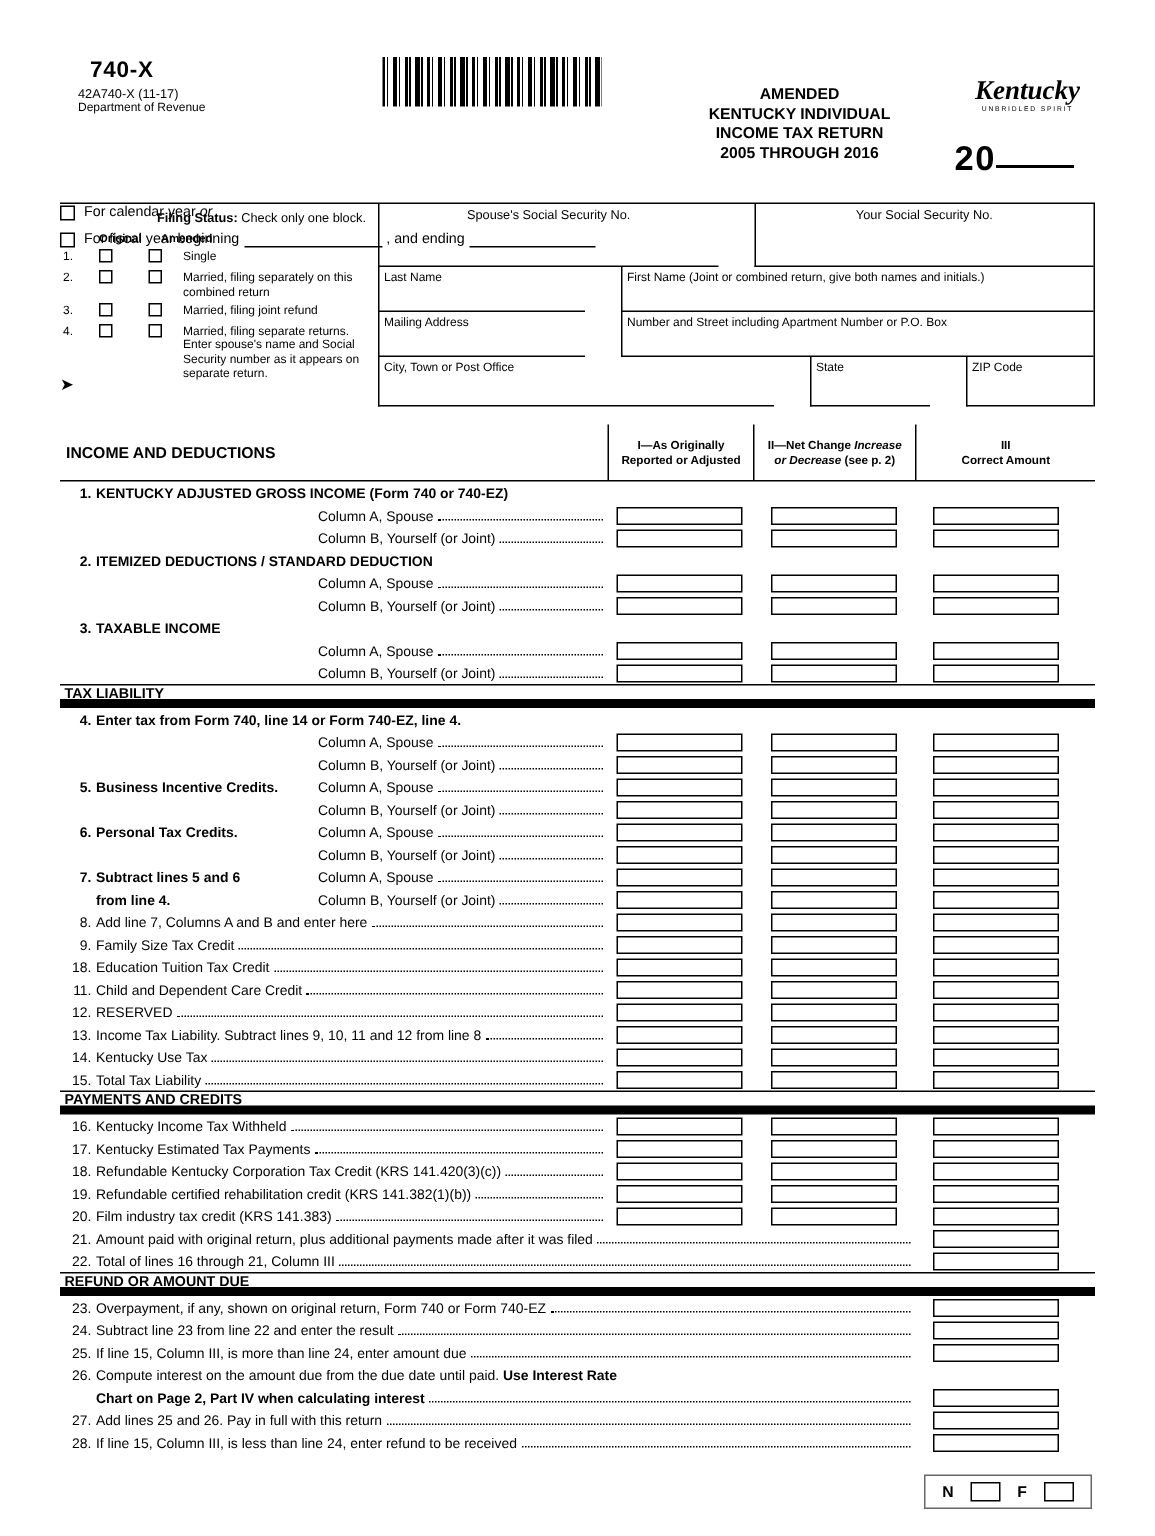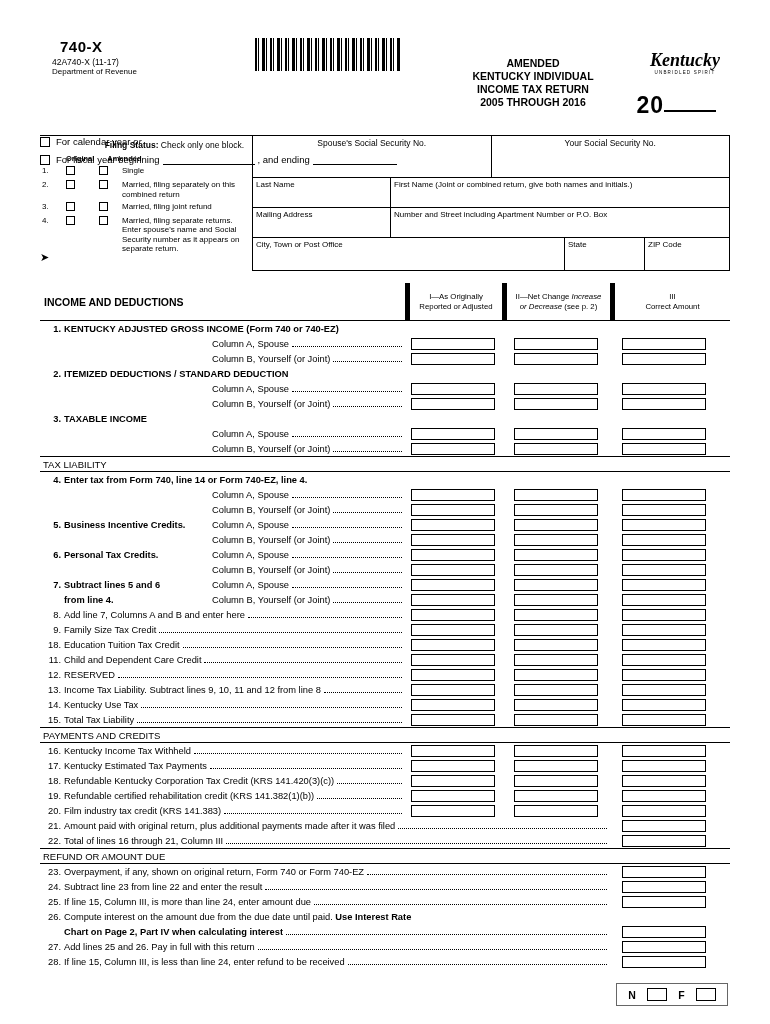--- a/index.html
+++ b/index.html
@@ -34,48 +34,48 @@
   .filing { width:212px; position:relative; padding:4px 8px 0 2px; flex:none; }
   .fs-head { font-size:8.5px;text-align:right; }
   .fs-cols { display:flex; font-size:7.5px; font-weight:bold; margin:4px 0 3px 24px; gap:13px; }
   .fsrow { display:flex; font-size:8px; line-height:9.3px; margin-bottom:3px; }
   .fsnum { width:14px; flex:none; }
   .fscbc { width:33px; flex:none; padding-left:10px; }
   .fscbc .cbx { width:9px; height:9px; margin:0; }
   .fslabel { flex:1; }
   .fs-arrow { position:absolute; left:0; bottom:20px; font-size:11px; line-height:11px; }
   .idgrid { flex:1; height:135px; border-right:1px solid #000; }
-  .idrow { display:flex; }
+  .idrow { display:flex;gap:24px; }
   .cell { border-left:1px solid #000; border-bottom:1px solid #000; padding:2px 3px; font-size:8px; }
   .r1 .cell { height:42px; width:50%; text-align:center; font-size:8.5px; }
   .r2 .cell, .r3 .cell { height:30px; }
   .r4 .cell { height:33px; }
   .w138 { width:138px; flex:none; }
   .flexc { flex:1; }
   .w80 { width:80px; flex:none; }
   .w85 { width:85px; flex:none; }
 
   
   .thdr { display:flex; border-bottom:1px solid #000; height:38px; }
   .th-label { flex:1; display:flex; align-items:center; padding-left:4px; font-size:10.5px; font-weight:bold; }
-  .th-col { flex:none; border-left:5px solid #000000; display:flex; flex-direction:column; justify-content:center; text-align:center; font-size:7.8px; line-height:9.5px; }
+  .th-col { flex:none; border-left:1px solid #000000; display:flex; flex-direction:column; justify-content:center; text-align:center; font-size:7.8px; line-height:9.5px;font-weight:bold; }
   .th-c1 { width:97px; } .th-c2 { width:108px; } .th-c3 { width:120px;justify-content:center; }
 
   
   .frow { display:flex; align-items:center; height:15px; font-size:9.3px; }
   .num { width:24px; flex:none; text-align:right; padding-right:3px; }
   .cap { width:148px; flex:none; font-weight:bold; white-space:nowrap; }
   .subl { flex:none; white-space:nowrap; }
   .txt { flex:none; white-space:nowrap; }
   .leader { flex:1; border-bottom:1px dotted #000; margin:0 3px 0 3px; min-width:6px; height:0; align-self:flex-end; position:relative; top:-4px; }
   .slot { flex:none; display:flex; align-items:center; }
   .s1 { width:97px; } .s2 { width:108px; } .s3 { width:120px; }
   .abox { width:84px; height:12px; border:1px solid #000; background:#fff; }
   .s1 .abox { margin-left:6px; } .s2 .abox { margin-left:12px; } .s3 .abox { margin-left:12px; }
-  .band { height:16px; display:flex; align-items:center; border-top:1px solid #000; border-bottom:1px solid #000000; font-weight:normal; font-size:9.5px; padding-left:3px; }
+  .band { height:16px; display:flex; border-top:1px solid #000; border-bottom:6px solid #000000; font-weight:bold; font-size:9.5px; padding-left:3px; }
 
   
   .nf { margin:14px 2px 0 auto; width:112px; height:23px; border:1px solid #666; display:flex; align-items:center; justify-content:space-evenly; font-weight:bold; font-size:10.5px; background:#fff; }
   .nfbox { width:20px; height:13px; border:1px solid #000; background:#fff; }
 </style>
 </head>
 <body>
 
 <div class="page">
 

